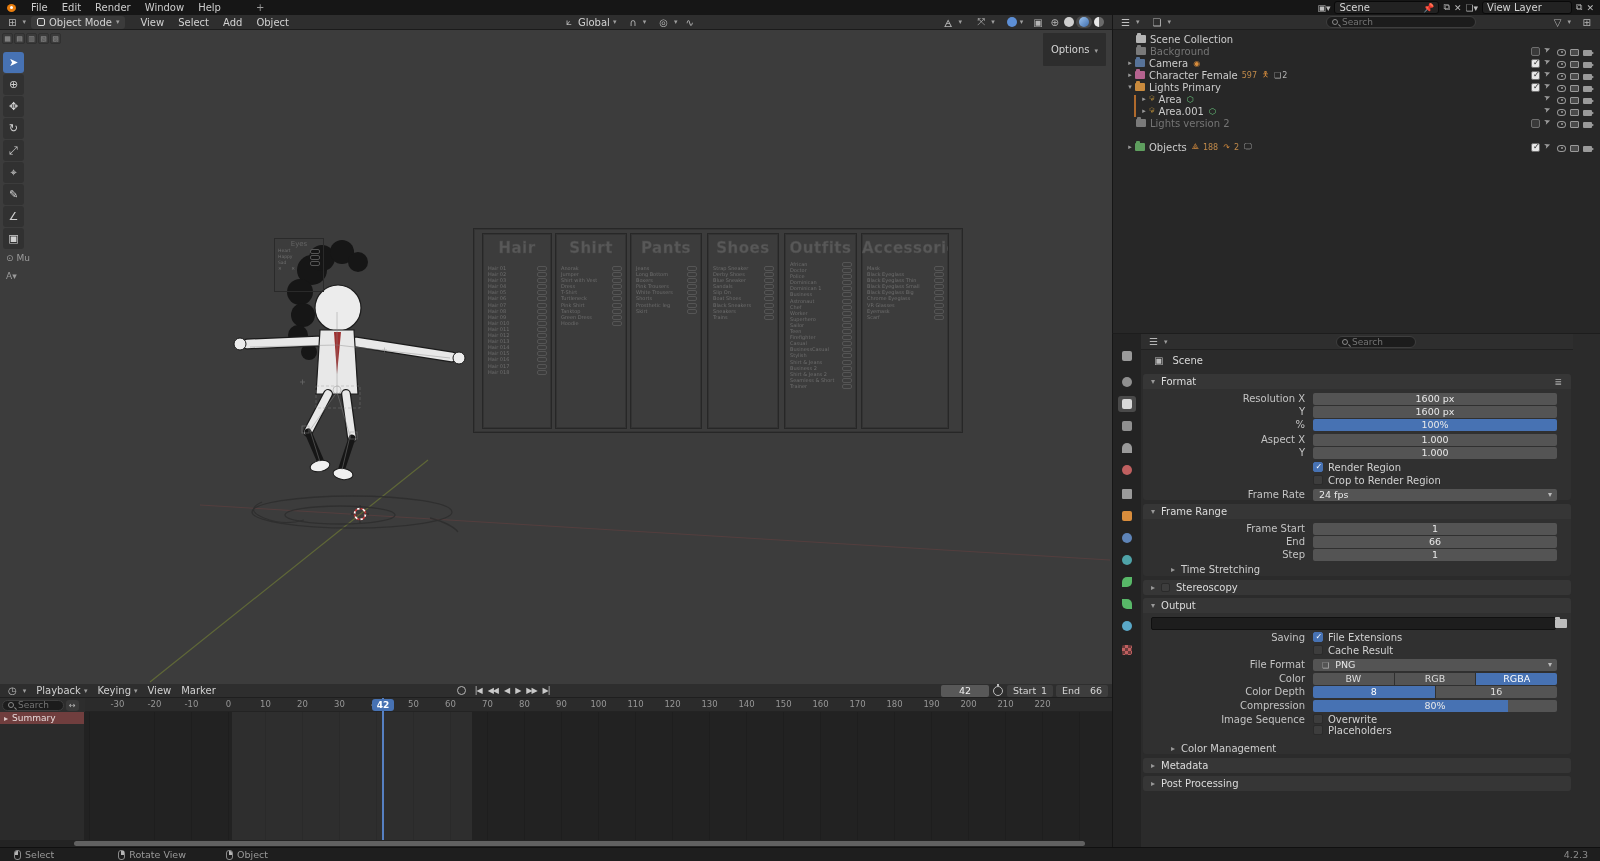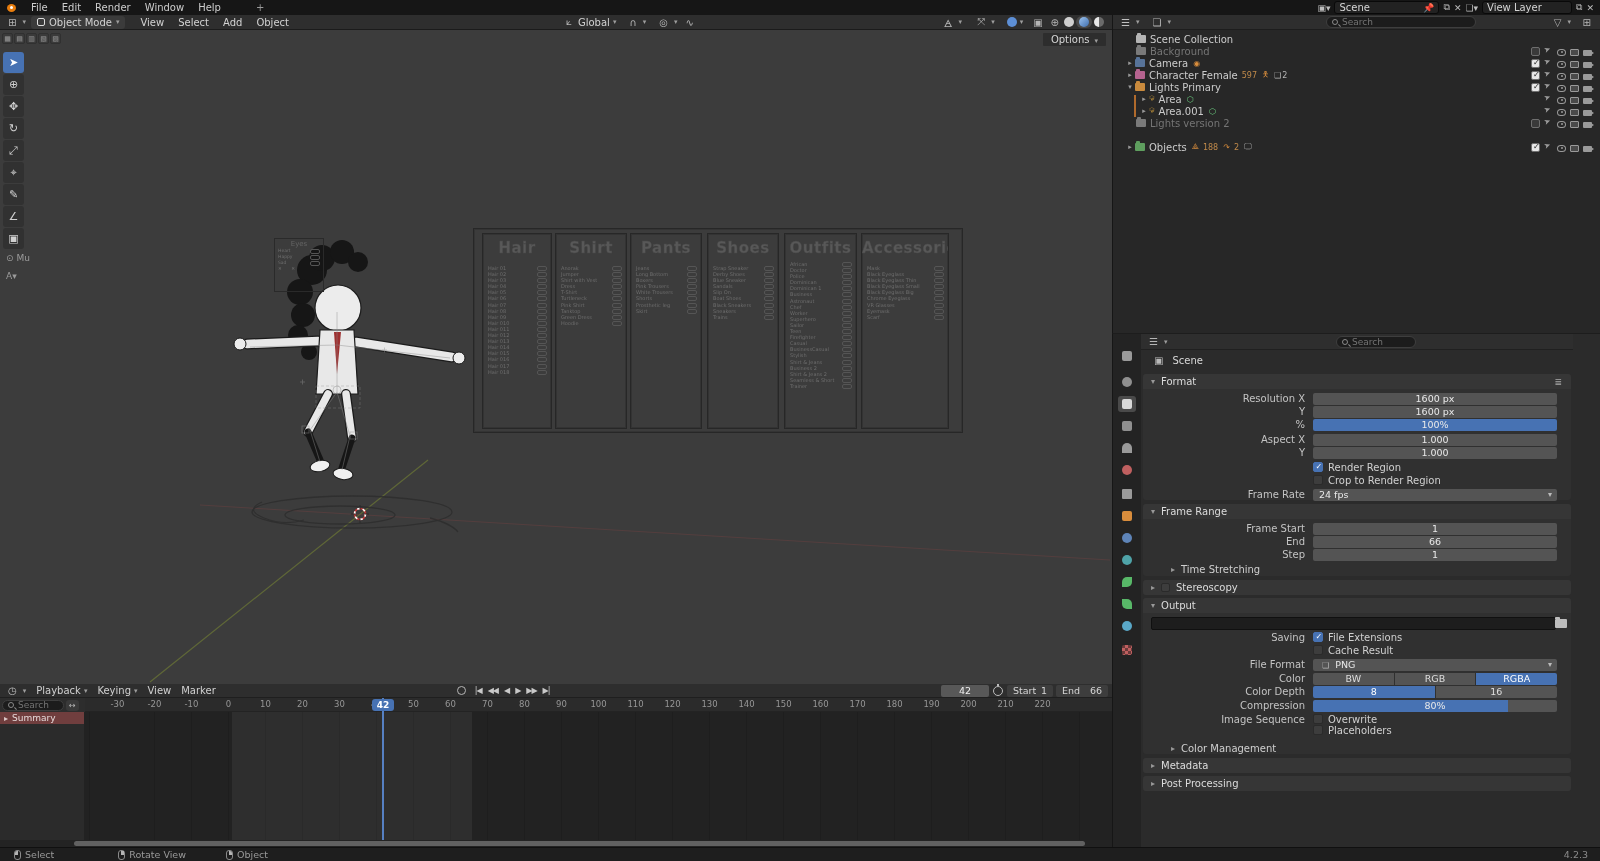--- a/index.html
+++ b/index.html
@@ -28,21 +28,21 @@
   .modebox .mic { width:8px; height:8px; border:1px solid #ddd; border-radius:2px; }
   .caret { font-size:7px; color:#9e9e9e; }
   .hmenu span { padding:0 7px; }
   .hdr-ic { color:#b5b5b5; font-size:10px; padding:0 3px; }
   .sphere { width:10px; height:10px; border-radius:50%; display:inline-block; }
   .shade-pill { background:#4a4a4a; border-radius:7px; padding:1px 3px; display:flex; align-items:center; }
 
   
   #viewport { left:0; top:30px; width:1112px; height:654px; background:#3c3c3c; overflow:hidden; }
   #vp-art { position:absolute; left:0; top:0; }
-  #options-btn { right:6px; top:3px; background:rgba(40,40,40,.75); border-radius:1px; color:#d5d5d5; font-size:10px; padding:1px 8px; display:flex; gap:5px; align-items:flex-end; }
+  #options-btn { right:6px; top:3px; background:rgba(40,40,40,.75); border-radius:1px; color:#d5d5d5; font-size:10px; padding:11px 8px; display:flex; gap:5px; align-items:flex-end; }
   .tss { left:2px; top:3px; display:flex; gap:1px; }
   .tss span { width:11px; height:11px; background:#3a3a3a; border:1px solid #303030; color:#9a9a9a; font-size:7px; text-align:center; line-height:10px; border-radius:2px; }
   #toolbar { left:3px; top:22px; display:flex; flex-direction:column; gap:1px; }
   #toolbar .tool { width:21px; height:21px; background:#2f2f2fd9; border-radius:3px; color:#d0d0d0; font-size:11px; text-align:center; line-height:21px; }
   #toolbar .tool.active { background:#4772b3; color:#fff; }
   .vp-label { color:#9b9b9b; font-size:9px; }
 
   
   #wboard { left:473px; top:198px; width:490px; height:205px; border:1px solid #272727; box-shadow:inset 0 0 0 1px rgba(0,0,0,.12); }
   .wpanel { position:absolute; top:4px; height:196px; border:1px solid #272727; box-shadow:inset 0 0 0 1px rgba(0,0,0,.15); overflow:hidden; }

